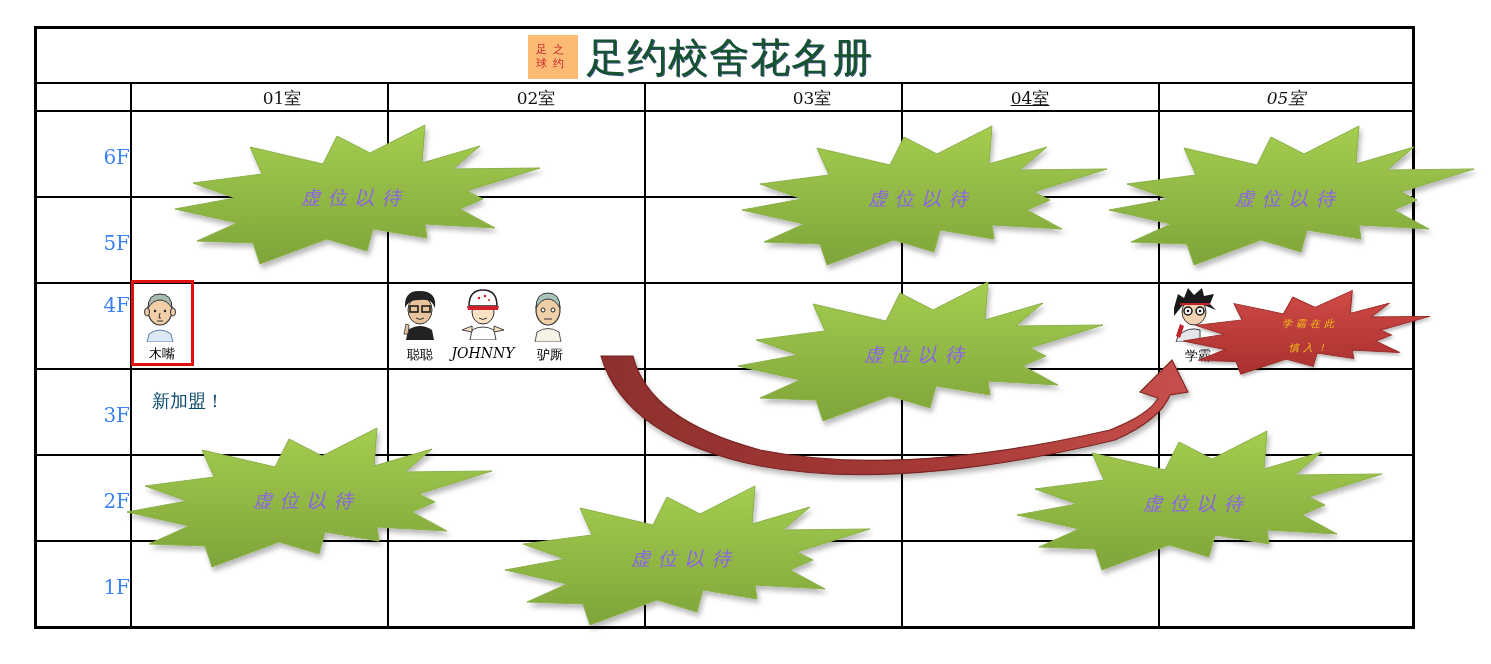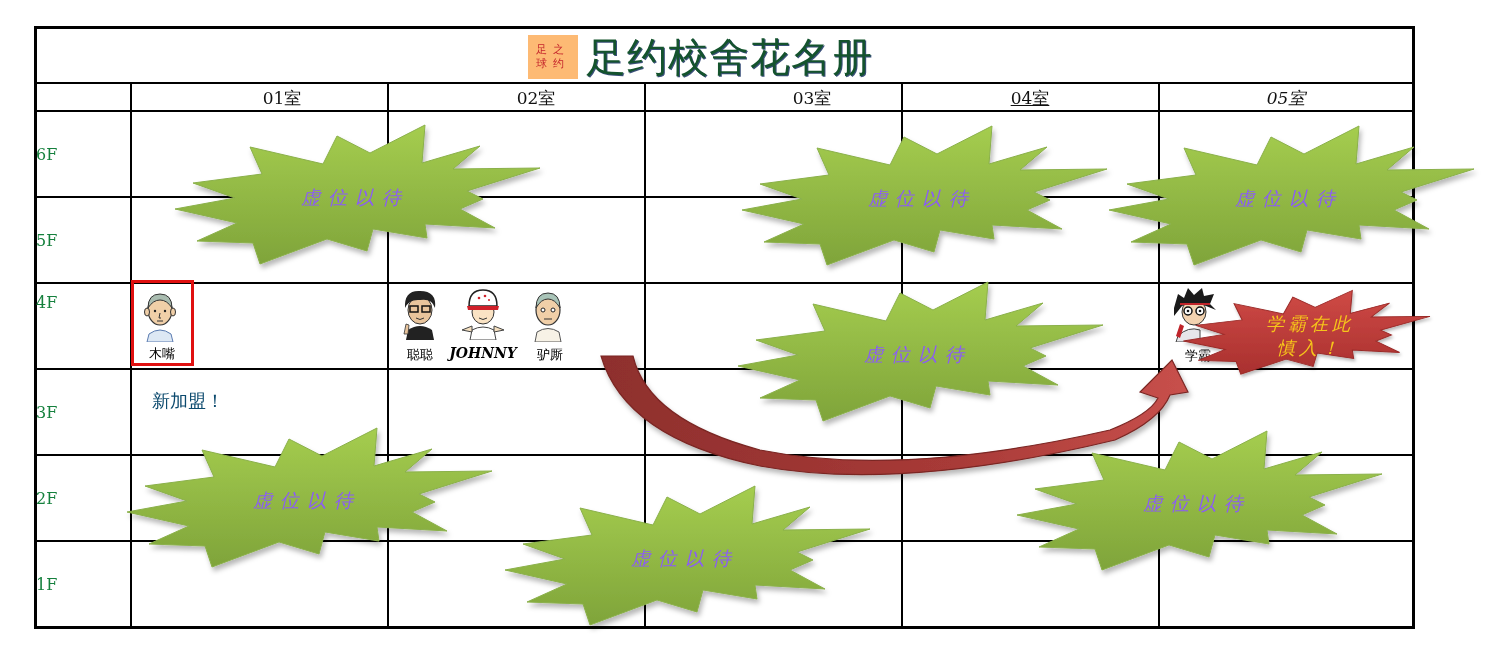--- a/index.html
+++ b/index.html
@@ -11,38 +11,38 @@
   .vline { position:absolute; width:1.5px; background:#000; }
   .logo { position:absolute; left:528px; top:35px; width:50px; height:44px;
           background:#fdba74; color:#c5262c; font-size:11px; line-height:14px;
           display:flex; flex-direction:column; justify-content:center; align-items:center; }
   .logo span { letter-spacing:6px; }
   .title { position:absolute; left:586px; top:30px; font-size:40px; line-height:54px;
            color:#14532d; font-family:"DejaVu Sans","Liberation Sans",sans-serif;
            text-shadow:1px 1px 0 #3a4f7a; letter-spacing:1px; }
   .col-head { position:absolute; top:84px; height:26px; text-align:center;
               font-size:17px; line-height:28px; color:#111; }
-  .row-head { position:absolute; left:36px; width:94px; text-align:left;
-              font-size:16px; color:#15803d; }
+  .row-head { position:absolute; left:36px; width:94px; text-align:right;
+              font-size:20px; color:#3b82f6; }
   .avatar { position:absolute; }
   .name { position:absolute; font-size:13px; color:#000; text-align:center;
           font-family:"DejaVu Sans","Liberation Sans",sans-serif; font-weight:normal; }
-  .name.italic { font-family:"DejaVu Serif","Liberation Serif",serif; font-style:italic; font-weight:bold; font-size:14px; }
+  .name.italic { font-family:"DejaVu Serif","Liberation Serif",serif; font-style:italic; font-weight:normal; font-size:14px; }
   .redbox { position:absolute; left:131px; top:280px; width:63px; height:86px;
             border:3px solid #e01010; box-sizing:border-box; }
   .newtag { position:absolute; left:152px; top:389px; color:#0c4a6e; font-size:18px; }
   .burst { position:absolute; width:370px; height:146px; }
   .burst svg { position:absolute; left:0; top:0; overflow:visible; }
   .burst-text { position:absolute; left:0; top:0; width:370px; height:146px;
                 display:flex; align-items:center; justify-content:center;
                 color:#8b5cf6; font-size:19px; letter-spacing:8px; font-style:italic;
                 font-family:"DejaVu Serif","Liberation Serif",serif; padding-top:8px; box-sizing:border-box; }
   .red-burst { position:absolute; left:1180px; top:288px; width:250px; height:88px; }
   .red-burst-text { position:absolute; left:60px; top:24px; width:140px; text-align:center;
-                    color:#f6c51a; font-size:18px; line-height:24px; letter-spacing:4px; font-style:italic; }
+                    color:#f6c51a; font-size:10px; line-height:24px; letter-spacing:4px; font-style:italic; }
   .arrow { position:absolute; left:0; top:0; }
 </style>
 </head>
 <body>
 
 <div class="logo">
   <span>足之</span>
   <span>球约</span>
 </div>
 <div class="title">足约校舍花名册</div>

